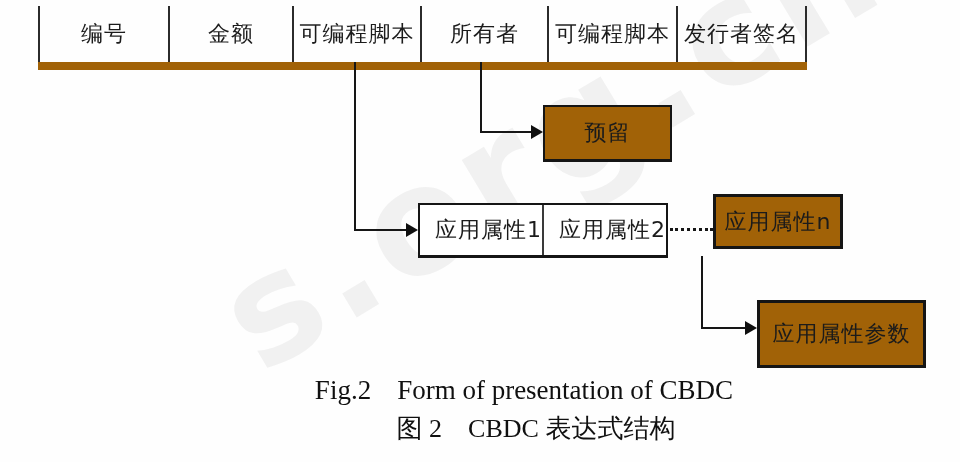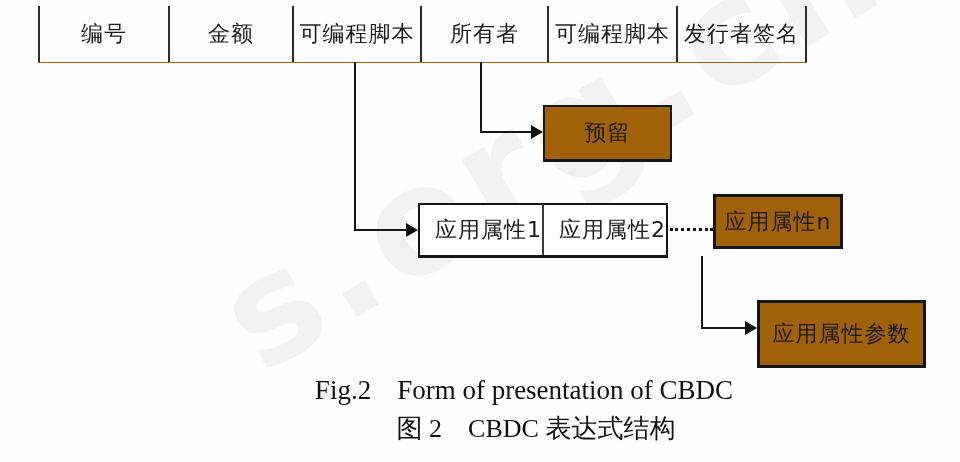--- a/index.html
+++ b/index.html
@@ -12,21 +12,21 @@
     position:absolute;left:235px;top:245px;
     font-size:148px;font-weight:bold;letter-spacing:8px;
     color:rgba(90,90,90,0.08);
     transform:rotate(-31deg);transform-origin:left center;
     white-space:nowrap;user-select:none;
     font-family:"DejaVu Sans",sans-serif;
   }
   
   .hdr{
     position:absolute;left:38px;top:6px;height:56px;display:flex;
-    border-bottom:1px solid #a16207;
+    border-bottom:8px solid #a16207;
     justify-content:center;
   }
   .hcell{
     border-left:2px solid #2b2b2b;
     display:flex;align-items:center;justify-content:center;
     font-size:22px;letter-spacing:1px;
   }
   .hcell.last{border-right:2px solid #2b2b2b;}
   
   .vl,.hl{position:absolute;background:#161616;}

